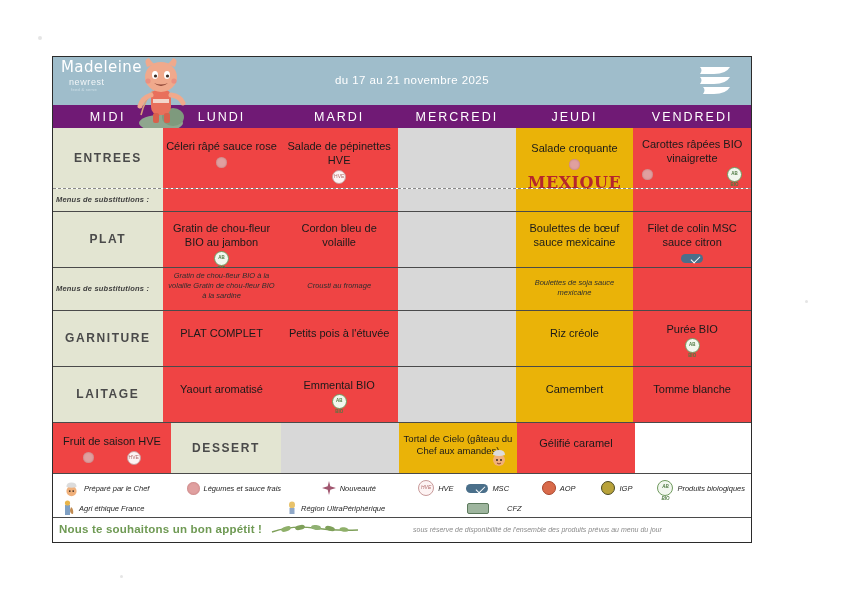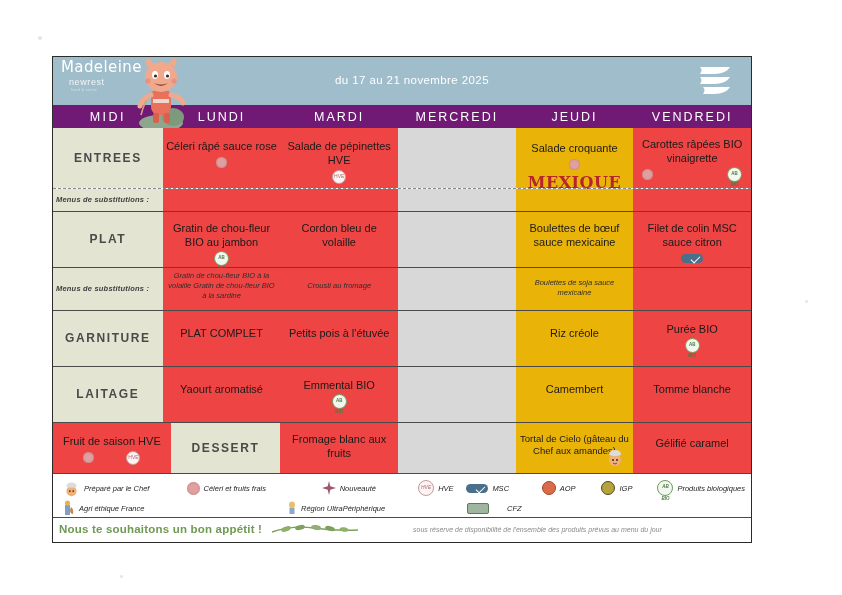--- a/index.html
+++ b/index.html
@@ -426,23 +426,20 @@
 
       <div class="row rowline">
         <div class="cell day" style="height:50px;padding-top:12px">
           <span class="dish">Fruit de saison HVE</span>
           <div class="icons" style="justify-content:space-around;padding:0 14px">
             <span class="ic ic-fresh"></span>
             <span class="ic ic-hve">HVE</span>
           </div>
         </div>
         <div class="cell lbl" style="height:50px">DESSERT</div>
-        <div class="cell day" style="height:50px;padding-top:10px">
-          <span class="dish">Fromage blanc aux fruits</span>
-        </div>
         <div class="cell day wed" style="height:50px">
           <span class="dish"></span>
         </div>
         <div class="cell day thu" style="height:50px;padding-top:10px;font-size:9.5px">
           <span class="dish">Tortal de Cielo (gâteau du Chef aux amandes)</span>
           <svg style="position:absolute;right:8px;bottom:6px;width:20px;height:20px" viewBox="0 0 20 20">
             <ellipse cx="10" cy="13" rx="6" ry="6" fill="#f0b07a"></ellipse>
             <path d="M4 8 q0 -5 6 -5 q6 0 6 5 q-6 2 -12 0z" fill="#dcdcdc"></path>
             <circle cx="8" cy="13" r="1" fill="#3a2a22"></circle>
             <circle cx="12" cy="13" r="1" fill="#3a2a22"></circle>
@@ -461,21 +458,21 @@
           <svg style="width:17px;height:17px" viewBox="0 0 20 20">
             <ellipse cx="10" cy="13" rx="6" ry="6" fill="#f0b07a"></ellipse>
             <path d="M4 8 q0 -5 6 -5 q6 0 6 5 q-6 2 -12 0z" fill="#dcdcdc"></path>
             <circle cx="8" cy="13" r="1" fill="#3a2a22"></circle>
               <circle cx="12" cy="13" r="1" fill="#3a2a22"></circle>
           </svg>
           <span class="lbltxt">Préparé par le Chef</span>
         </div>
         <div class="legitem" style="width:140px">
           <span class="ic ic-fresh" style="width:13px;height:13px"></span>
-          <span class="lbltxt">Céleri et fruits frais</span>
+          <span class="lbltxt">Légumes et sauce frais</span>
         </div>
         <div class="legitem" style="width:100px">
           <svg class="ic-star" viewBox="0 0 16 16">
             <path d="M8 0 L9.5 6 L16 8 L9.5 10 L8 16 L6.5 10 L0 8 L6.5 6z" fill="#a0566f"></path>
           </svg>
           <span class="lbltxt">Nouveauté</span>
         </div>
         <div class="legitem" style="width:50px">
           <span class="ic ic-hve" style="width:14px;height:14px;line-height:12px">HVE</span>
           <span class="lbltxt">HVE</span>

